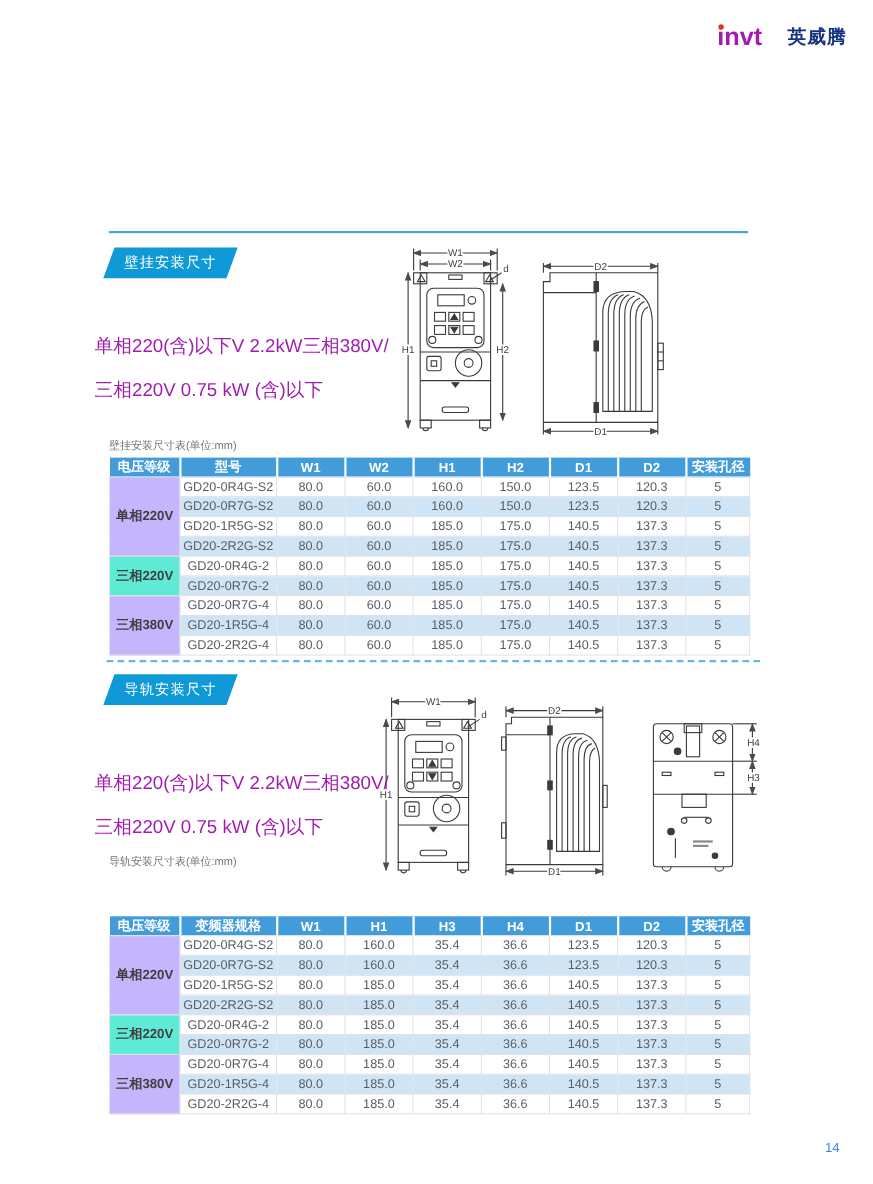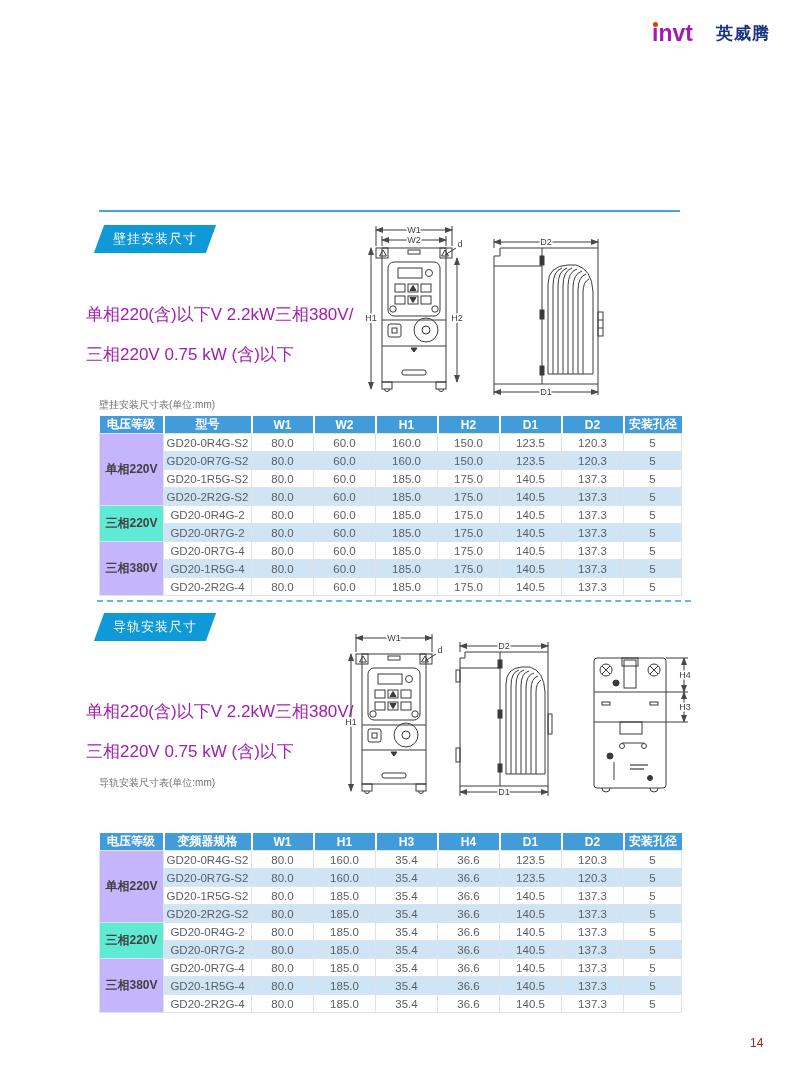--- a/index.html
+++ b/index.html
@@ -36,21 +36,21 @@
   .dim-table td {
     height:17px; padding:0; text-align:center; font-size:11.5px; color:#5a5e64;
     border:1px solid #dfe3e8; background:#fff;
   }
   .dim-table tr.stripe td { background:#cfe5f5; }
   .dim-table td.voltage { background:#c4b5fd; font-size:12px; font-weight:700; color:#404040; }
   .dim-table td.voltage.vblue { background:#5eead4; }
   
   svg.drawing { position:absolute; overflow:visible; }
   .dim { font-size:9px; fill:#3f3f3f; text-anchor:middle; paint-order:stroke; stroke:#ffffff; stroke-width:3px; font-family:"Liberation Sans","DejaVu Sans",sans-serif; }
-  .pagenum { position:absolute; left:750px; top:1036px; font-size:12px; color:#b91c1c; }
+  .pagenum { position:absolute; left:750px; top:1036px; font-size:12px; color:#3b82f6; }
 </style>
 </head>
 <body>
 
 <div class="page">
 
   <div class="logo">
     <span class="brand">
       <i class="dot"></i>
       <span>invt</span>

